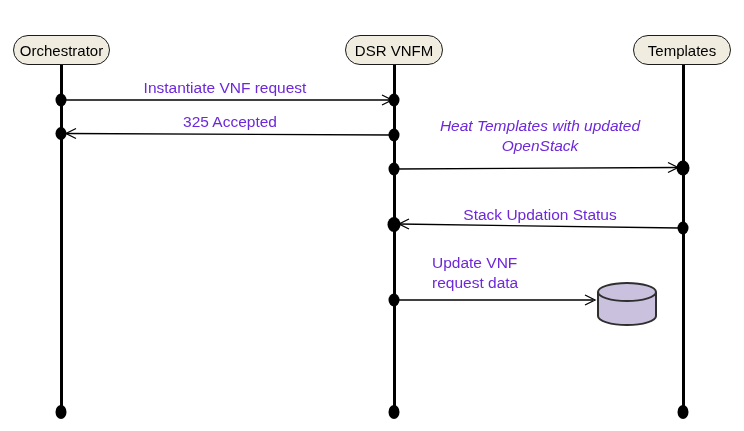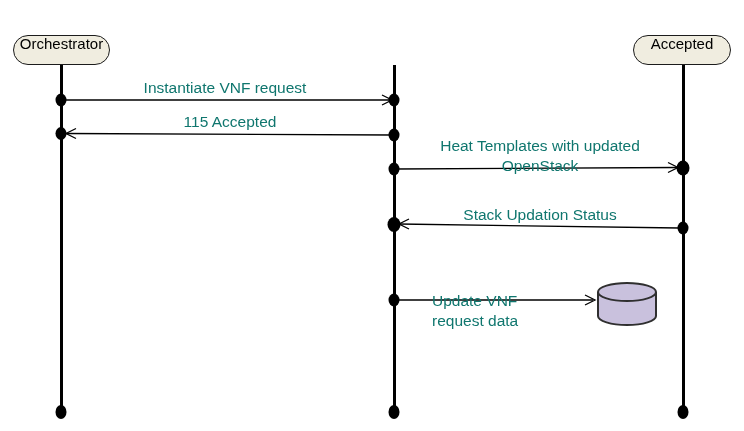--- a/index.html
+++ b/index.html
@@ -3,55 +3,58 @@
 <meta charset="utf-8">
 <style>
   html,body{margin:0;padding:0;background:#fff;}
   .stage{
     position:relative;width:744px;height:431px;background:#ffffff;overflow:hidden;
     font-family:"Liberation Sans",sans-serif;color:#000;
   }
   .actor{
     position:absolute;top:35px;height:30px;box-sizing:border-box;
     background:#f0ede0;border:1.6px solid #1c1c1c;border-radius:16px;
-    display:flex;justify-content:center;
+    display:flex;align-items:center;justify-content:center;
     font-size:15px;line-height:1;color:#000;
   }
   .actor-orchestrator{left:13px;width:97px;}
   .actor-dsr{left:345px;width:98px;}
   .actor-openstack{left:633px;width:98px;}
   .lifeline{position:absolute;top:65px;height:344px;width:3px;background:#000;}
   .lifeline-orchestrator{left:59.5px;}
   .lifeline-dsr{left:392.5px;}
   .lifeline-openstack{left:681.5px;}
   svg.overlay{position:absolute;left:0;top:0;width:744px;height:431px;}
   svg .arrow{stroke:#000;stroke-width:1.3;fill:none;}
   svg .dot{fill:#000;stroke:none;}
   svg .db{stroke:#2f2f2f;stroke-width:2;}
   .msg{
-    position:absolute;font-size:15.5px;line-height:20px;color:#0f766e;
+    position:absolute;font-size:15.5px;line-height:20px;color:#6d28d9;
     text-align:center;
   }
   .msg span{display:block;}
   .msg-1{left:90px;top:78px;width:270px;}
   .msg-2{left:95px;top:112px;width:270px;}
-  .msg-3{left:405px;top:136px;width:270px;}
+  .msg-3{left:405px;top:116px;width:270px;font-style:italic;}
   .msg-4{left:420px;top:205px;width:240px;}
-  .msg-5{left:432px;top:253px;width:170px;text-align:left;margin-top:38px;}
+  .msg-5{left:432px;top:253px;width:170px;text-align:left;}
 </style>
 </head>
 <body>
 
 <div class="stage">
 
   <div class="actor actor-orchestrator">
     <span>Orchestrator</span>
   </div>
+  <div class="actor actor-dsr">
+    <span>DSR VNFM</span>
+  </div>
   <div class="actor actor-openstack">
-    <span>Accepted</span>
+    <span>Templates</span>
   </div>
 
   <div class="lifeline lifeline-orchestrator"></div>
   <div class="lifeline lifeline-dsr"></div>
   <div class="lifeline lifeline-openstack"></div>
 
   <svg class="overlay" viewBox="0 0 744 431">
 
     <line class="arrow" x1="62" y1="100" x2="390" y2="100"></line>
     <polyline class="arrow" points="382,95 392,100 382,105"></polyline>
@@ -84,21 +87,21 @@
 
     <ellipse class="dot" cx="61" cy="412" rx="5.5" ry="7"></ellipse>
     <ellipse class="dot" cx="394" cy="412" rx="5.5" ry="7"></ellipse>
     <ellipse class="dot" cx="683" cy="412" rx="5.5" ry="7"></ellipse>
   </svg>
 
   <div class="msg msg-1">
     <span>Instantiate VNF request</span>
   </div>
   <div class="msg msg-2">
-    <span>115 Accepted</span>
+    <span>325 Accepted</span>
   </div>
   <div class="msg msg-3">
     <span>Heat Templates with updated</span>
     <span>OpenStack</span>
   </div>
   <div class="msg msg-4">
     <span>Stack Updation Status</span>
   </div>
   <div class="msg msg-5">
     <span>Update VNF</span>

